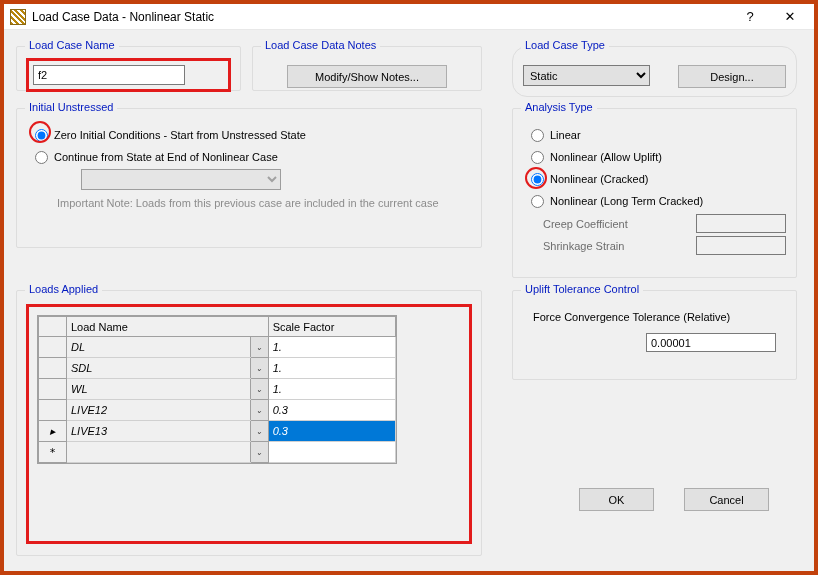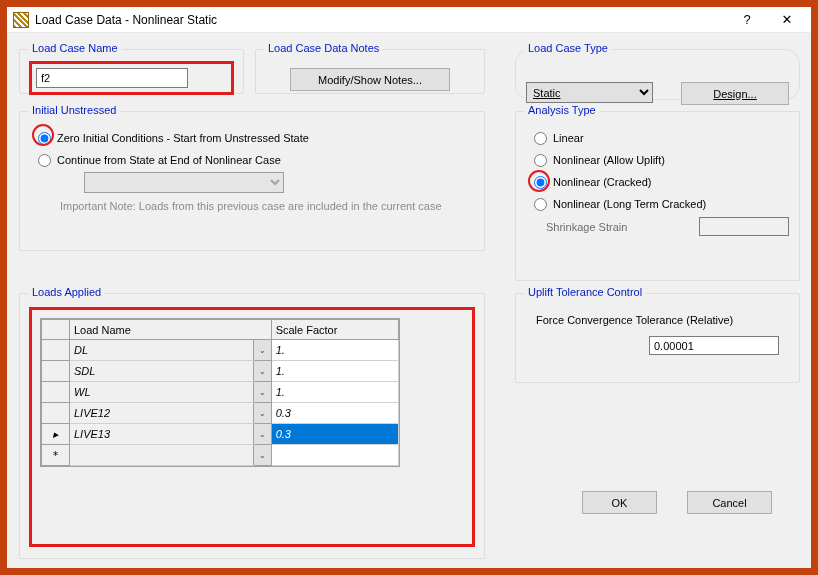--- a/index.html
+++ b/index.html
@@ -1,17 +1,17 @@
 <!DOCTYPE html>
 <html><head>
 <meta charset="utf-8">
 <style>
   * { box-sizing: border-box; margin: 0; padding: 0; }
   body { font-family: 'Segoe UI', Tahoma, sans-serif; font-size: 11px; background: #fff; color: #000; }
-  .window { width: 818px; height: 575px; border: 7px solid #c2410c; background: #701a75; position: relative; }
+  .window { width: 818px; height: 575px; border: 4px solid #c2410c; background: #701a75; position: relative; }
   .titlebar { height: 26px; background: #fff; display: flex; align-items: center; padding: 0 4px 0 6px; border-bottom: 1px solid #e8e8e8; }
   .titlebar .icon { width: 16px; height: 16px; background: repeating-linear-gradient(45deg,#b8860b,#b8860b 2px,#fff 2px,#fff 4px); border:1px solid #8b6914; margin-right: 6px; }
   .titlebar .title { flex: 1; font-size: 12px; color: #000; }
   .titlebar .btn { width: 40px; height: 24px; display: flex; align-items: center; justify-content: center; font-size: 13px; font-family: Arial; cursor: default; }
   .content { position: absolute; top: 26px; left: 0; right: 0; bottom: 0; padding: 10px 12px; background: #f0f0f0; }
   .groupbox { border: 1px solid #ddd; border-radius: 2px; position: absolute; padding: 16px 10px 10px 10px; }
   .groupbox .legend { position: absolute; top: -8px; left: 8px; background: #f0f0f0; padding: 0 4px; color: #0018c0; font-size: 11px; }
   .textinput { background: #fff; border: 1px solid #7a7a7a; height: 20px; padding: 1px 4px; font-size: 11px; width: 100%; }
   .button { background: #e1e1e1; border: 1px solid #adadad; height: 23px; font-size: 11px; cursor: default; display: inline-flex; align-items: center; justify-content: center; }
   select.combo { height: 21px; font-size: 11px; border: 1px solid #7a7a7a; background: #e1e1e1; padding: 0 2px; }
@@ -54,21 +54,21 @@
       </div>
     </div>
 
     <div class="groupbox" style="left:248px; top:16px; width:230px; height:45px;">
       <div class="legend">Load Case Data Notes</div>
       <button class="button" style="width:160px; margin:2px auto 0; display:block;">Modify/Show Notes...</button>
     </div>
 
     <div class="groupbox" style="left:508px; top:16px; width:285px; height:51px;border-radius:15px;">
       <div class="legend">Load Case Type</div>
-      <div style="display:flex; gap:28px; margin-top:16px;text-decoration:underline;">
+      <div style="display:flex; gap:28px; margin-top:2px;">
         <select class="combo" style="width:135px;">
           <option>Static</option>
         </select>
         <button class="button" style="width:115px;">Design...</button>
       </div>
     </div>
 
     <div class="groupbox" style="left:12px; top:78px; width:466px; height:140px;">
       <div class="legend">Initial Unstressed</div>
       <div class="radio-row" style="position:relative;">
@@ -97,20 +97,24 @@
           <span>Nonlinear (Allow Uplift)</span>
         </div>
       <div class="radio-row" style="position:relative;">
         <div class="circle-hl" style="left:-6px; top:-2px;"></div>
         <input type="radio" name="at" checked="" style="">
           <span>Nonlinear (Cracked)</span>
       </div>
       <div class="radio-row">
           <input type="radio" name="at" style="">
           <span>Nonlinear (Long Term Cracked)</span>
+        </div>
+      <div class="field-row disabled">
+          <label>Creep Coefficient</label>
+          <input class="small-input" disabled="" style="">
         </div>
       <div class="field-row disabled">
           <label>Shrinkage Strain</label>
           <input class="small-input" disabled="" style="">
         </div>
     </div>
 
     <div class="groupbox" style="left:12px; top:260px; width:466px; height:266px;">
       <div class="legend">Loads Applied</div>
       <div class="highlight" style="padding:8px 18px 60px 8px; height:238px; margin-top:-2px;">

